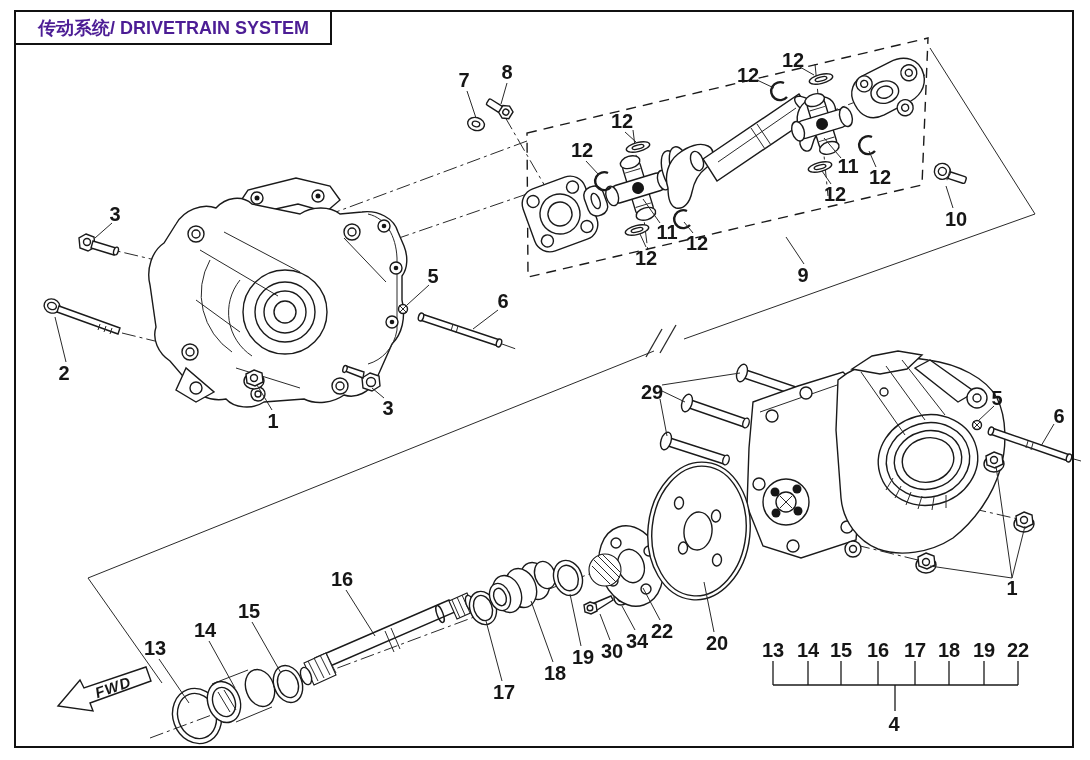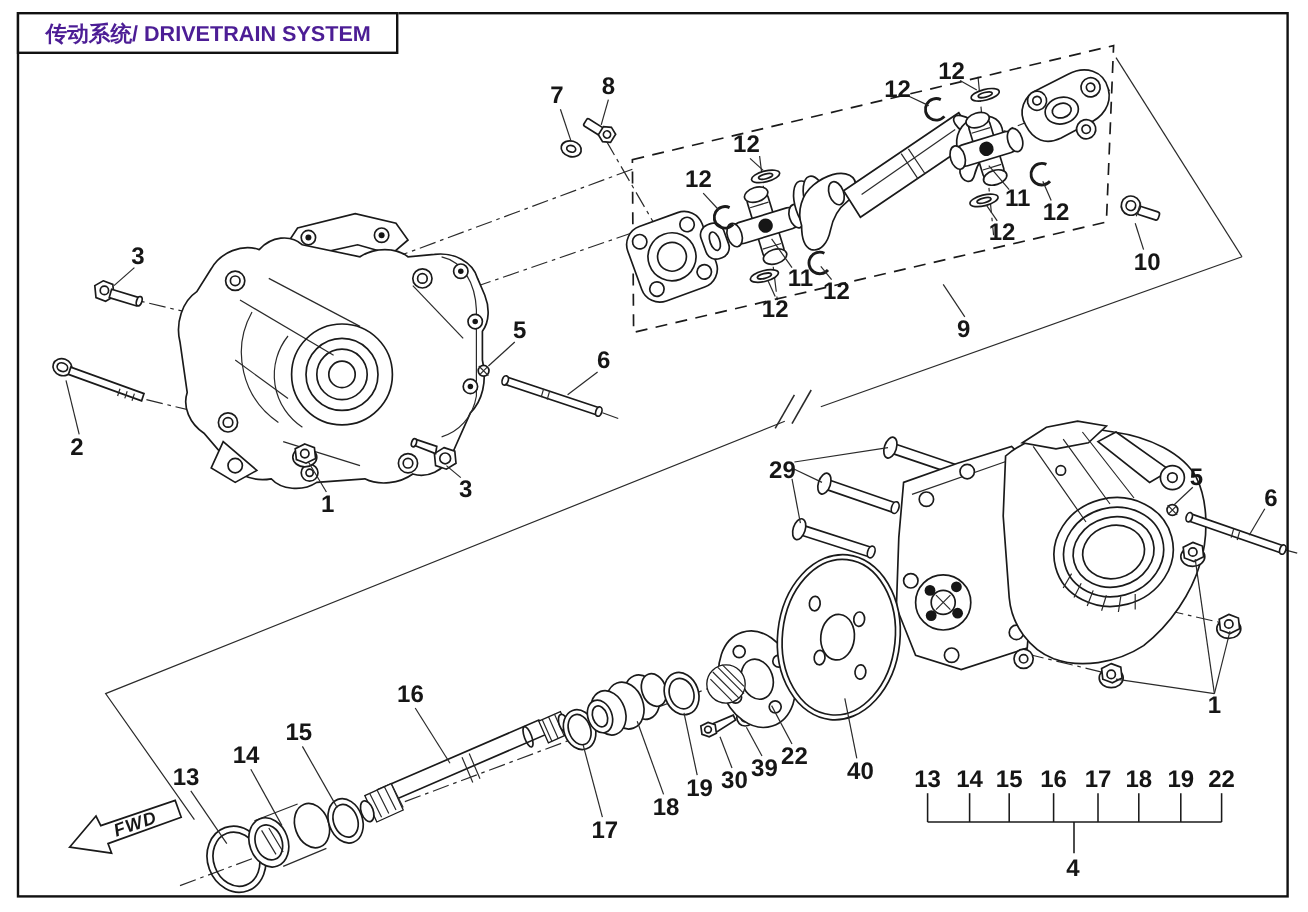--- a/index.html
+++ b/index.html
@@ -452,23 +452,23 @@
       <div class="callout" style="left: 1059px; top: 416px;">6</div>
       <div class="callout" style="left: 1012px; top: 588px;">1</div>
       <div class="callout" style="left: 155px; top: 648px;">13</div>
       <div class="callout" style="left: 205px; top: 630px;">14</div>
       <div class="callout" style="left: 249px; top: 611px;">15</div>
       <div class="callout" style="left: 342px; top: 579px;">16</div>
       <div class="callout" style="left: 504px; top: 692px;">17</div>
       <div class="callout" style="left: 555px; top: 673px;">18</div>
       <div class="callout" style="left: 583px; top: 657px;">19</div>
       <div class="callout" style="left: 612px; top: 651px;">30</div>
-      <div class="callout" style="left: 637px; top: 641px;">39</div>
+      <div class="callout" style="left: 637px; top: 641px;">34</div>
       <div class="callout" style="left: 662px; top: 631px;">22</div>
-      <div class="callout" style="left: 717px; top: 643px;">40</div>
+      <div class="callout" style="left: 717px; top: 643px;">20</div>
     </div>
 
 <div class="fwd-label">FWD</div>
 
 <div id="bracket-layer">
       <div class="bracket-num" style="left: 773px; top: 650px;">13</div>
       <div class="bracket-num" style="left: 808px; top: 650px;">14</div>
       <div class="bracket-num" style="left: 841px; top: 650px;">15</div>
       <div class="bracket-num" style="left: 878px; top: 650px;">16</div>
       <div class="bracket-num" style="left: 915px; top: 650px;">17</div>

